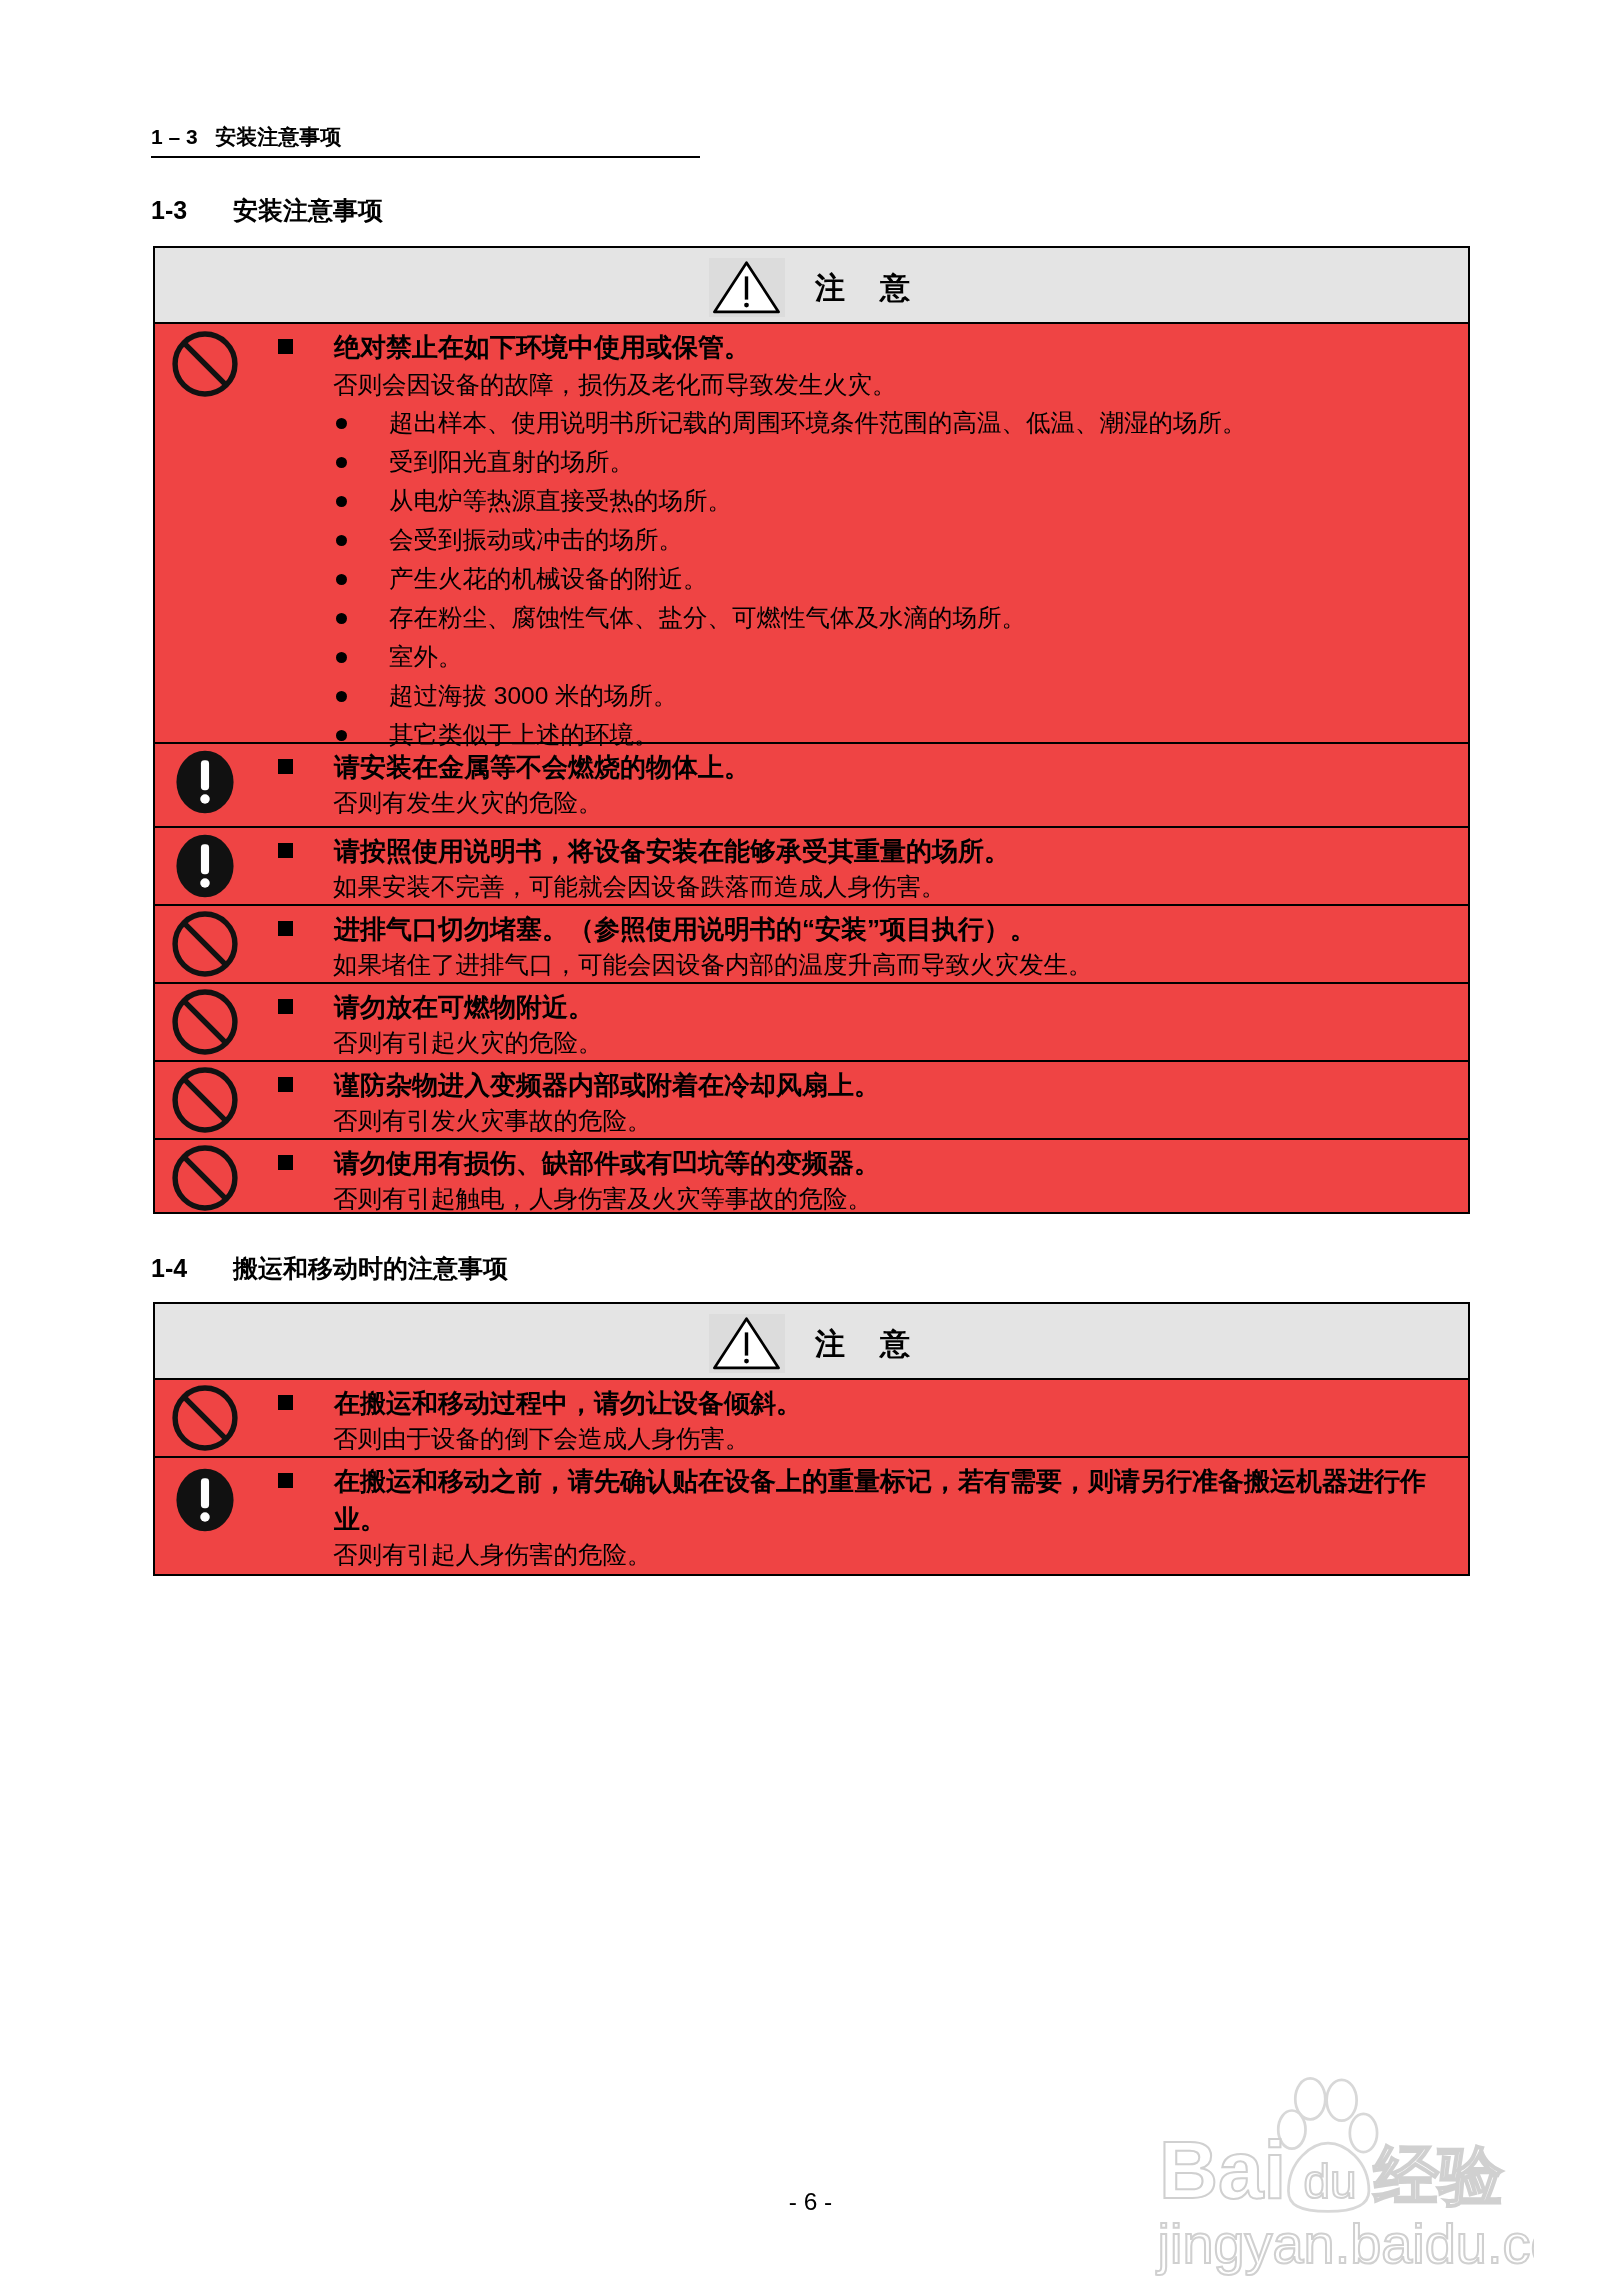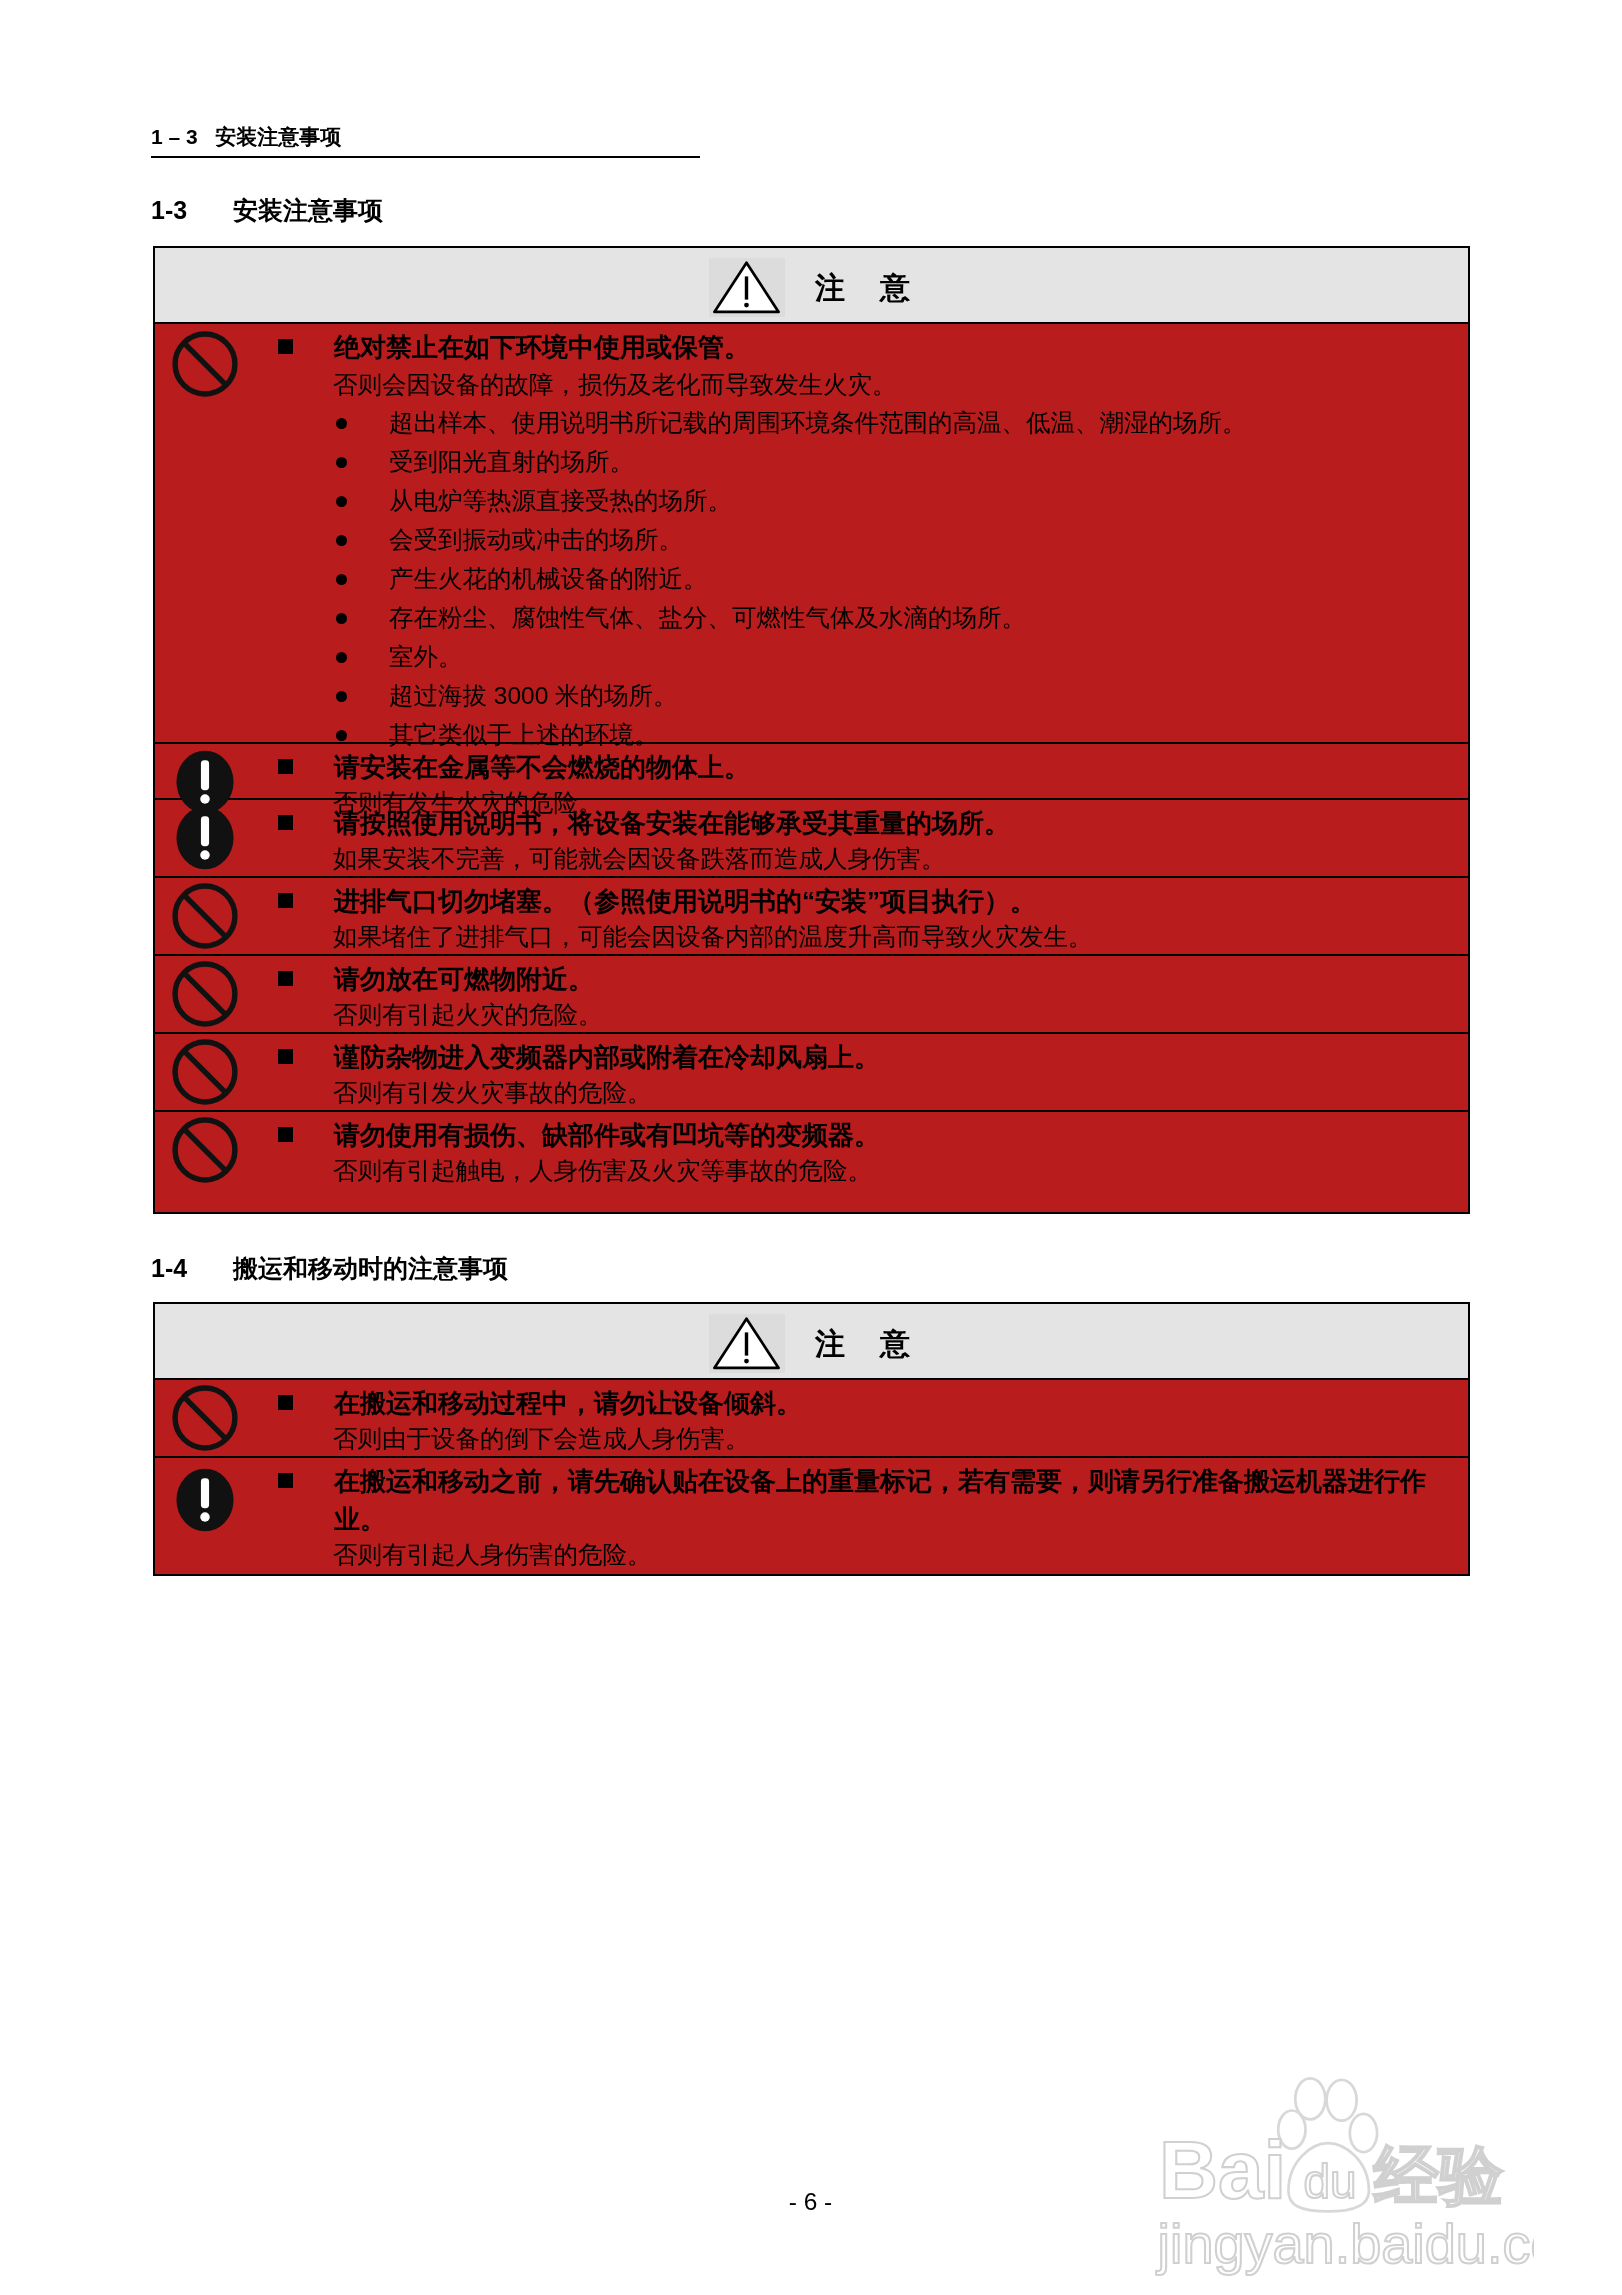--- a/index.html
+++ b/index.html
@@ -7,21 +7,21 @@
   .abs { position: absolute; }
   .sans { font-family: "Liberation Sans", "DejaVu Sans", sans-serif; }
   .serif { font-family: Liberation Sans, sans-serif; }
 
   .page-header { left: 151px; top: 123px; font-size: 21px; font-weight: bold; white-space: pre; }
   .page-rule { left: 151px; top: 156px; width: 549px; height: 2px; background: #000; }
 
   .section-heading { left: 151px; font-size: 25px; font-weight: bold; white-space: nowrap; }
   .section-heading .num { display: inline-block; width: 82px; }
 
-  .notice-table { left: 153px; width: 1317px; border: 2.7px solid #000; box-sizing: border-box; background: #b91c1c; }
+  .notice-table { left: 153px; width: 1317px; border: 2.7px solid #000; box-sizing: border-box; background: #ef4444; }
   .notice-head { height: 76px; background: #e4e4e4; border-bottom: 2px solid #000; box-sizing: border-box; position: relative; }
   .notice-head .warn-box { position: absolute; left: 554px; top: 10.2px; width: 76px; height: 59px; background: #dcdcdc; }
   .notice-head .warn-box svg { position: absolute; left: 2px; top: 1.4px; }
   .notice-head .head-label { position: absolute; left: 660px; top: 20.4px; font-size: 30px; font-weight: bold; letter-spacing: 35px; white-space: nowrap; }
 
   .notice-row { position: relative; border-bottom: 2px solid #000; box-sizing: border-box; }
   .notice-row:last-child { border-bottom: none; }
   .row-icon { position: absolute; left: 16.4px; top: 5.5px; width: 68px; height: 68px; }
   .sq-bullet { position: absolute; left: 123px; top: 15px; width: 15px; height: 15px; background: #000; }
   .row-title { position: absolute; left: 179px; top: 4.1px; right: 8.2px; font-size: 26px; line-height: 38px; font-weight: bold; }
@@ -70,21 +70,21 @@
       <li><span class="dot"></span><span>从电炉等热源直接受热的场所。</span></li>
       <li><span class="dot"></span><span>会受到振动或冲击的场所。</span></li>
       <li><span class="dot"></span><span>产生火花的机械设备的附近。</span></li>
       <li><span class="dot"></span><span>存在粉尘、腐蚀性气体、盐分、可燃性气体及水滴的场所。</span></li>
       <li><span class="dot"></span><span>室外。</span></li>
       <li><span class="dot"></span><span>超过海拔 3000 米的场所。</span></li>
       <li><span class="dot"></span><span>其它类似于上述的环境。</span></li>
     </ul>
   </div>
 
-  <div class="notice-row" style="height:56px;">
+  <div class="notice-row" style="height:84px;">
     <svg class="row-icon" style="top:4.1px;" viewBox="0 0 100 100">
         <ellipse cx="50" cy="50" rx="42" ry="46" fill="#111"></ellipse>
         <rect x="44" y="18" width="12" height="44" rx="5" fill="#fff"></rect>
         <circle cx="50" cy="75" r="7" fill="#fff"></circle>
       </svg>
     <div class="sq-bullet"></div>
     <div class="row-title sans">请安装在金属等不会燃烧的物体上。</div>
     <div class="row-sub serif" style="top:40px;">否则有发生火灾的危险。</div>
   </div>
 

